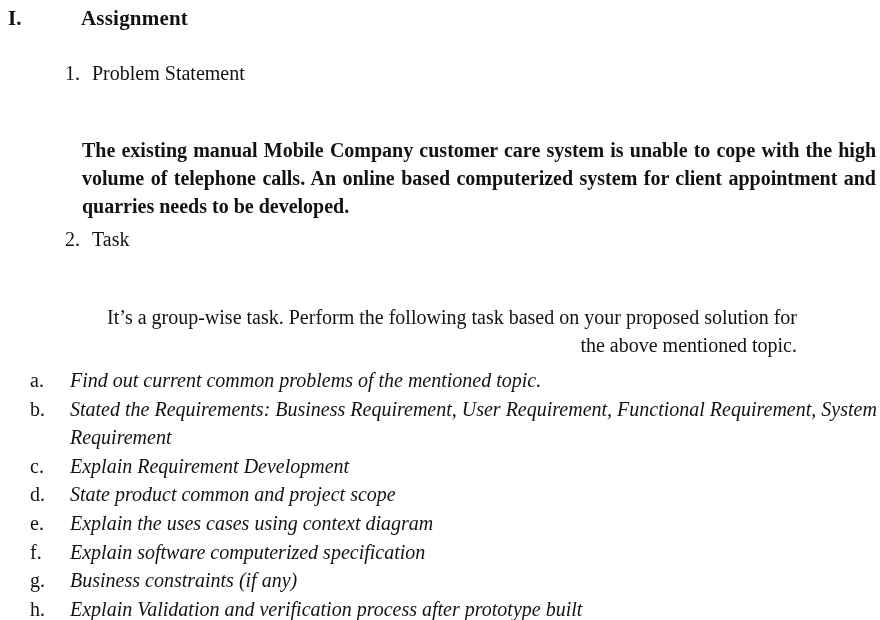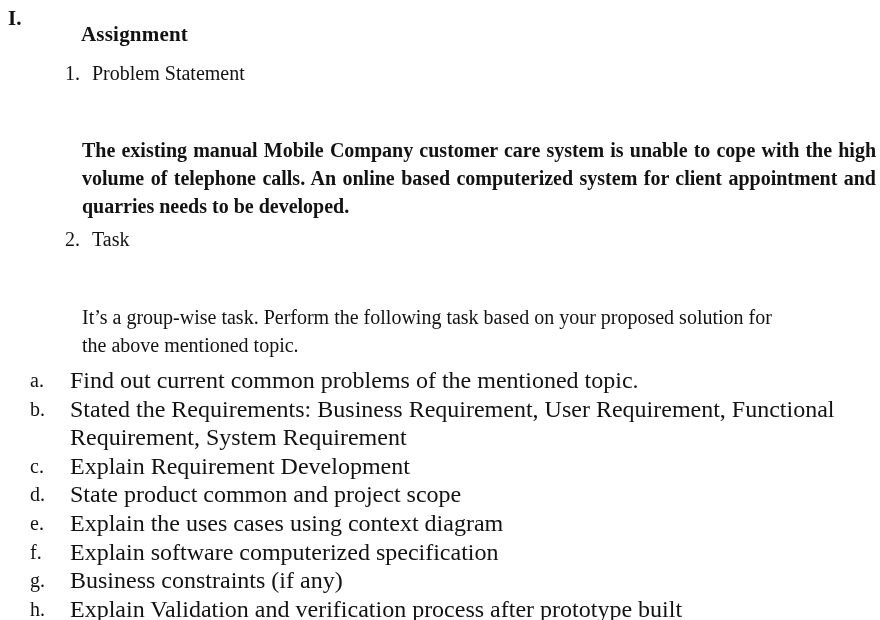--- a/index.html
+++ b/index.html
@@ -41,21 +41,20 @@
     font-weight: bold;
     letter-spacing: 0.2px;
   }
   .heading-title {
     position: absolute;
     left: 81px;
     top: 0;
     font-size: 21px;
     font-weight: bold;
     letter-spacing: 0.2px;
-    margin-top: 16px;
   }
 
   
   .num-item {
     position: absolute;
     width: 820px;
   }
   .num-item .marker {
     position: absolute;
     left: 0;
@@ -88,21 +87,21 @@
   #para-problem {
     left: 82px;
     top: 116px;
     width: 794px;
     font-weight: bold;
   }
   #para-task {
     left: 82px;
     top: 283px;
     width: 715px;
-    text-align: left;
+    text-align: right;
   }
 
   
   .letter-list {
     position: absolute;
     left: 0;
     top: 366px;
     width: 880px;
   }
   .letter-item {
@@ -116,21 +115,22 @@
   .letter-item .marker {
     position: absolute;
     left: 30px;
     top: 0;
     width: 24px;
     text-align: left;
     font-size: 20px;
   }
   .letter-item .text {
     display: block;
-    font-size: 24px;
+    font-size: 20px;
+    font-style: italic;
   }
 </style>
 </head>
 <body style="background: rgb(255, 255, 255); color: rgb(18, 18, 18);">
 
 <div class="page">
 
   <div class="heading-row">
     <span class="heading-marker">I.</span>
     <span class="heading-title">Assignment</span>

